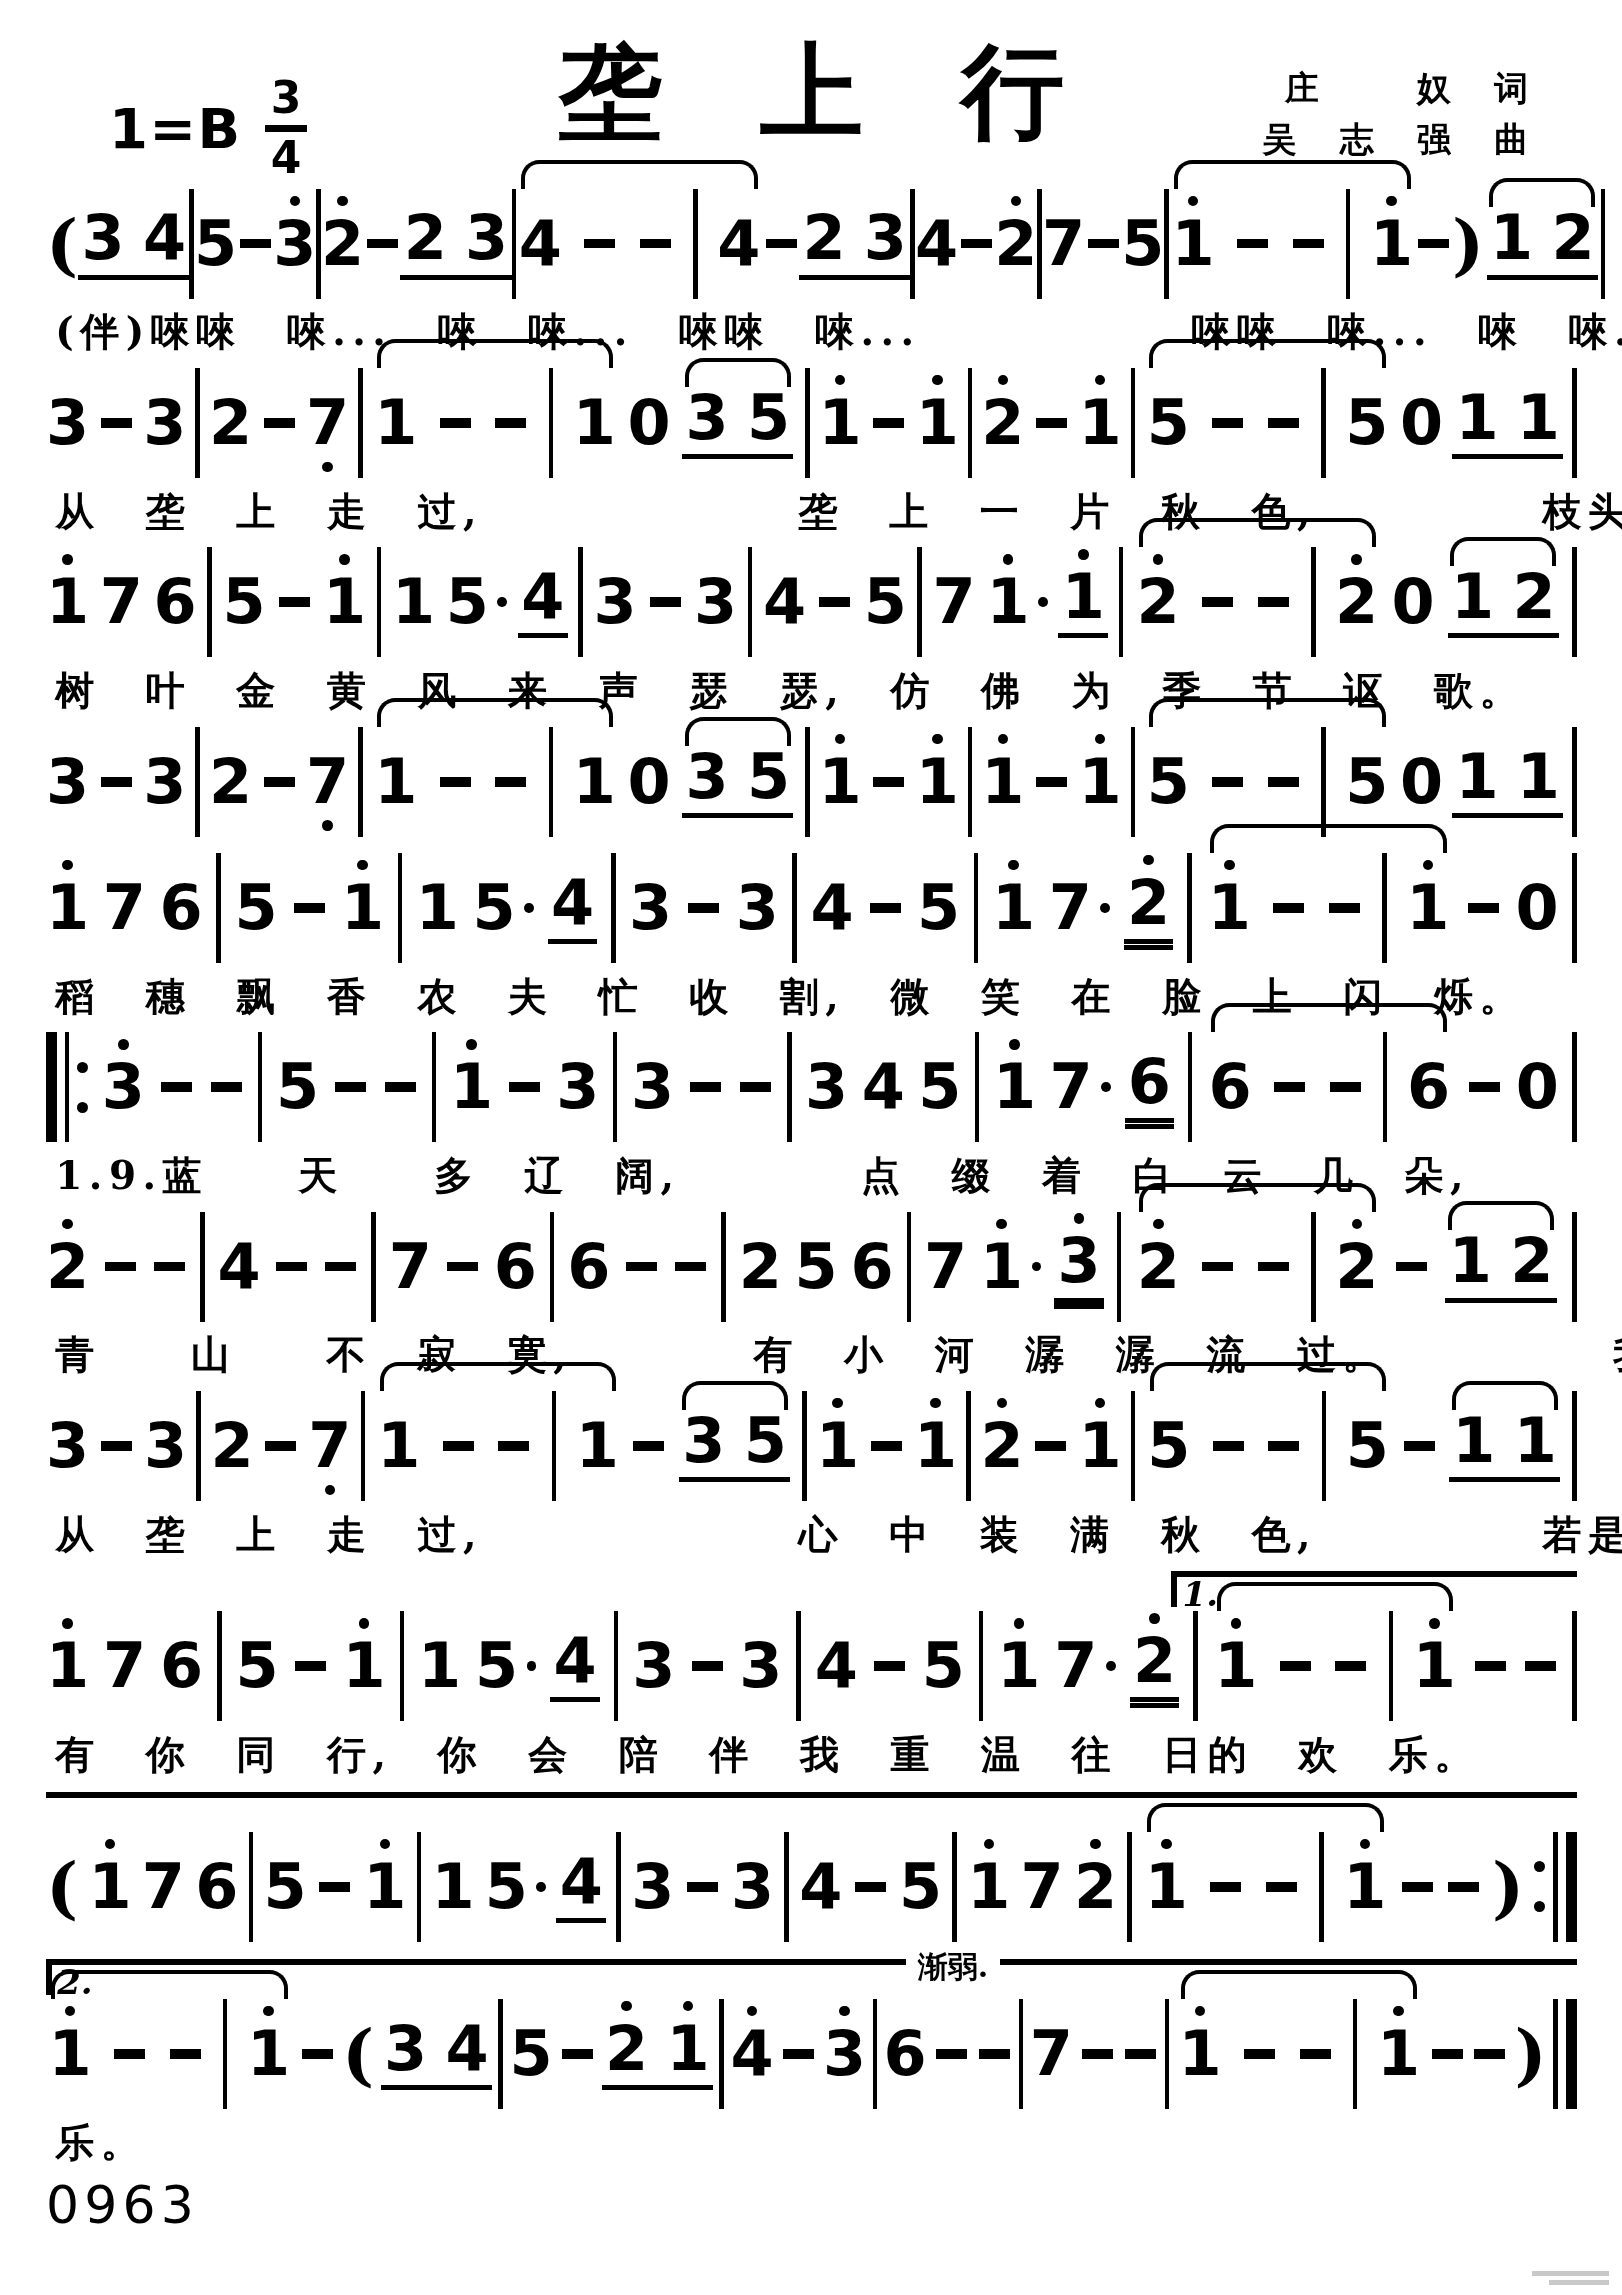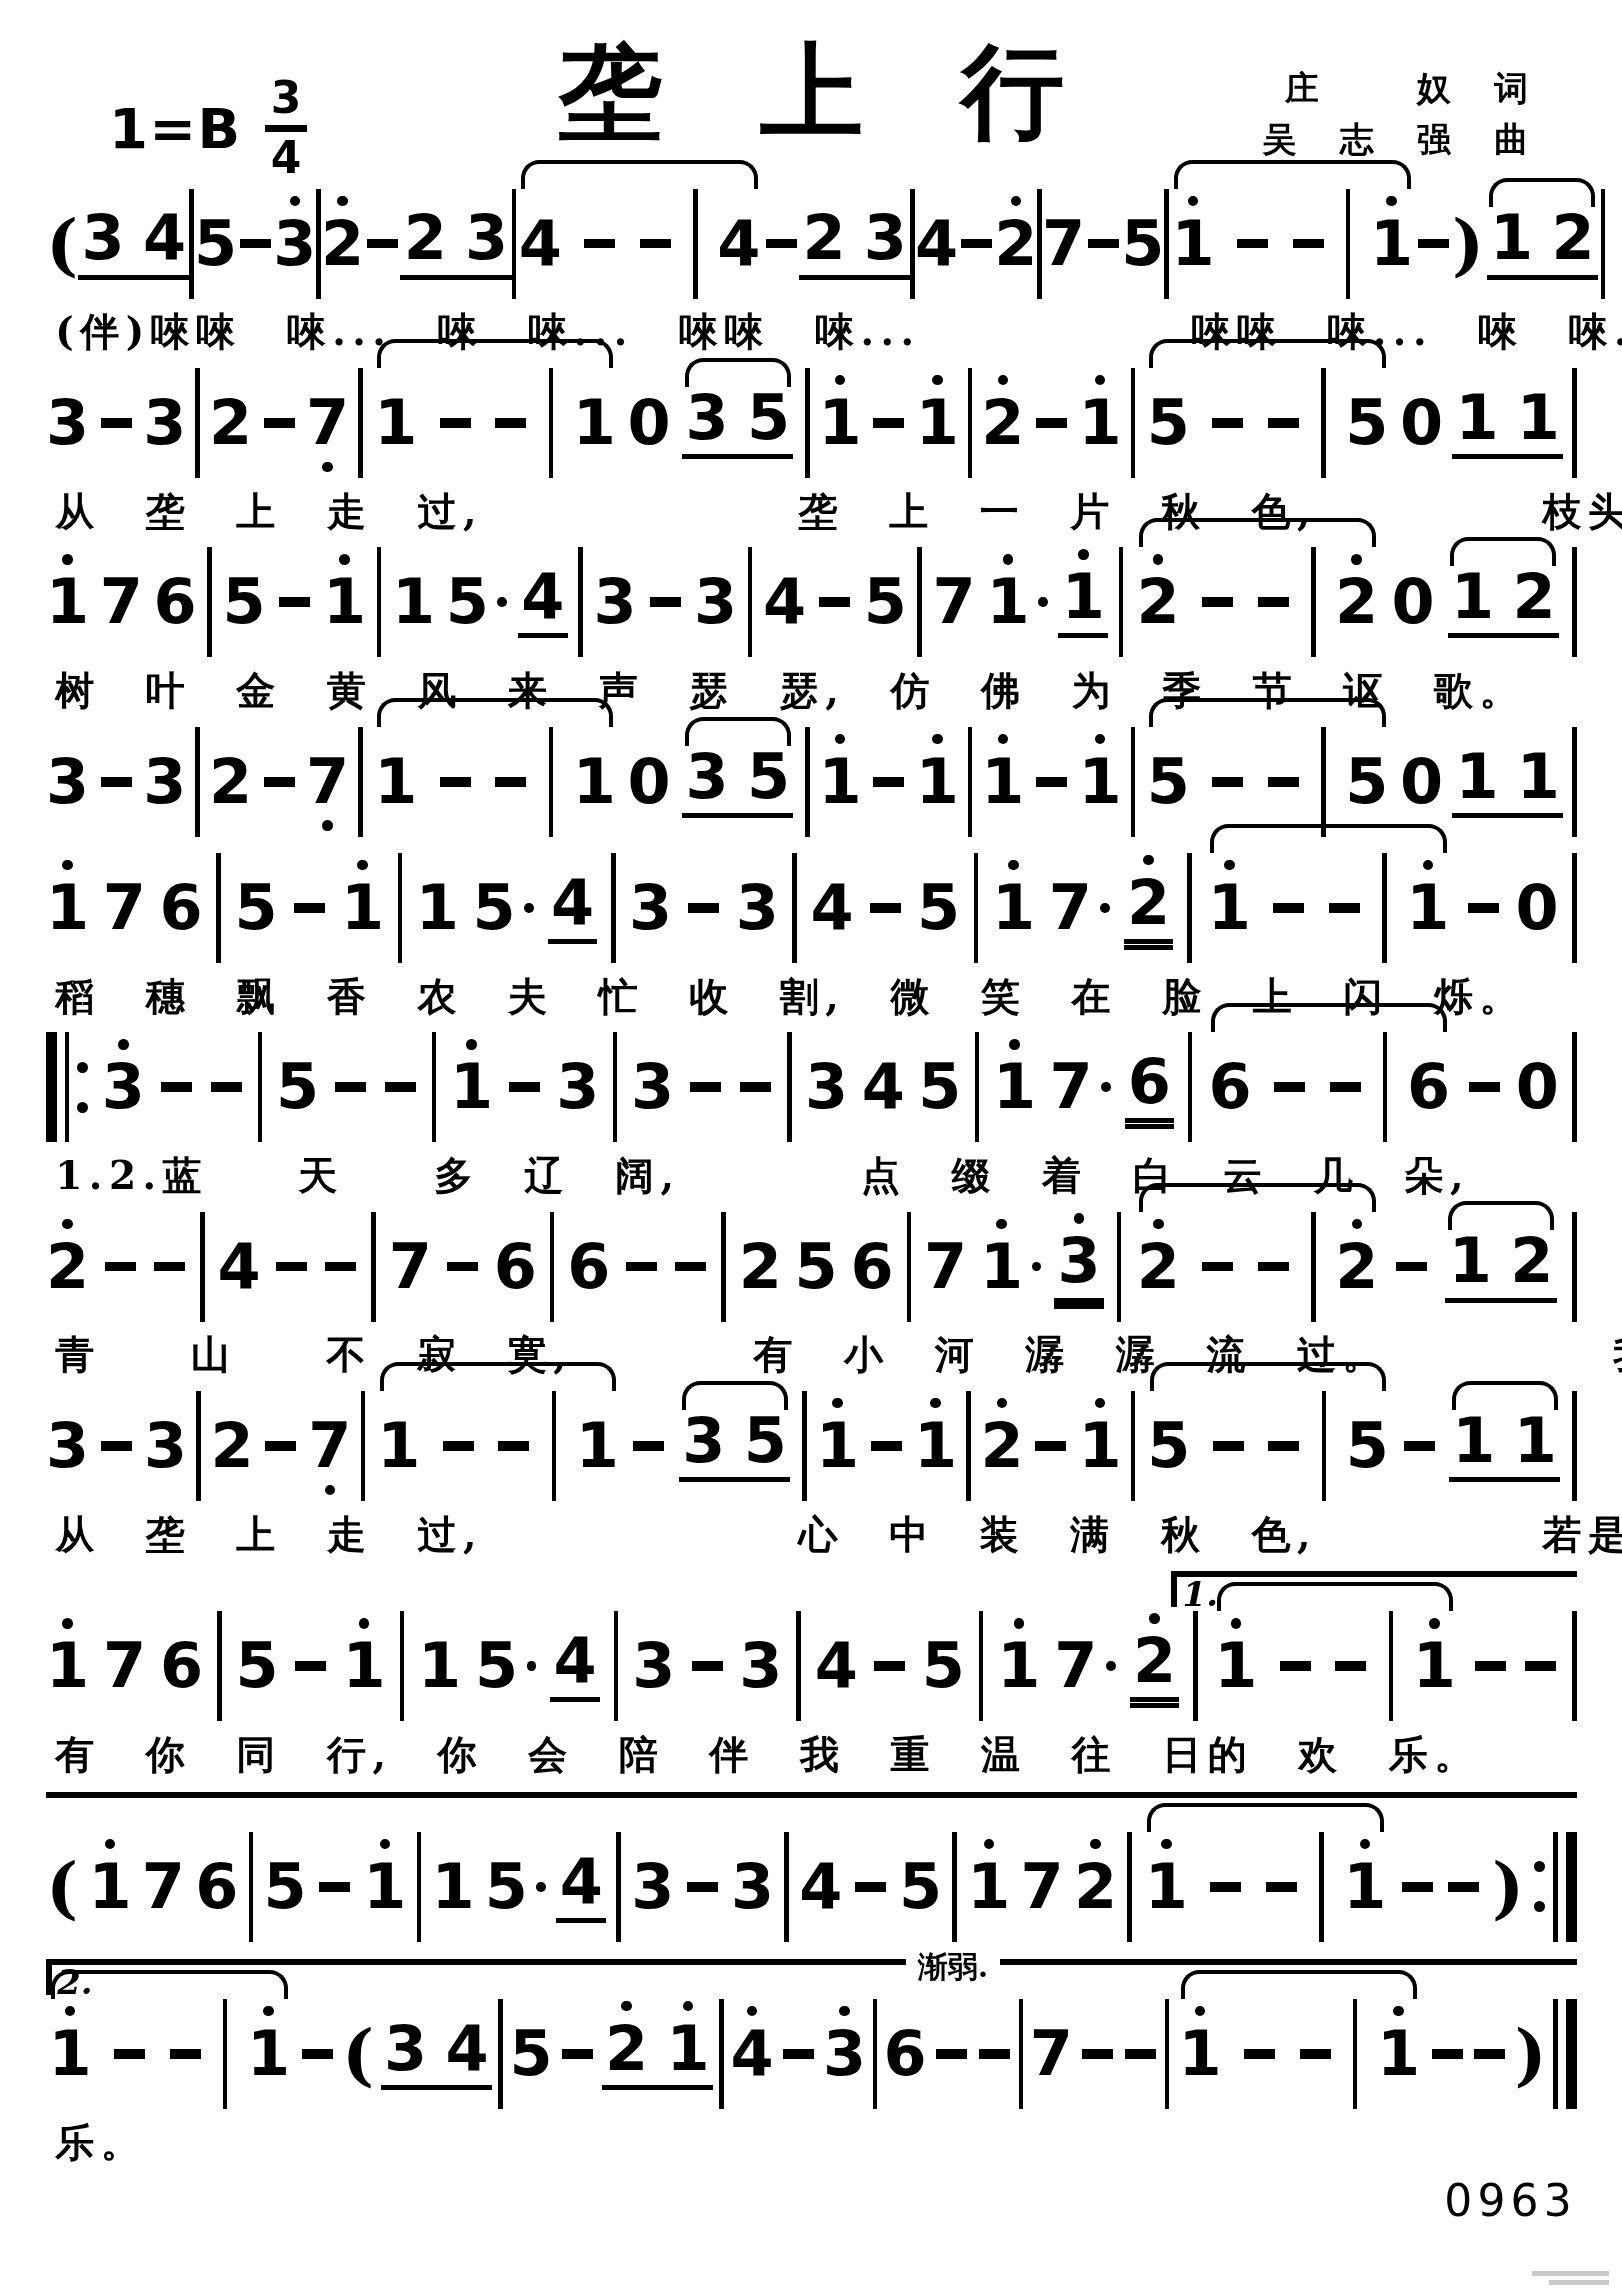--- a/index.html
+++ b/index.html
@@ -64,21 +64,21 @@
   .lyr:empty{min-height:0;padding:0;}
 
   
   .v1{position:absolute;top:6.5px;left:73.5%;right:0;height:30px;border-top:6.5px solid #000;border-left:6.5px solid #000;}
   .vcont{position:absolute;top:6.5px;left:0;right:0;height:0;border-top:6.5px solid #000;}
   .v2{position:absolute;top:6.5px;left:0;right:0;height:30px;border-top:6.5px solid #000;border-left:6.5px solid #000;}
   .vlabel{position:absolute;left:5.2px;top:0px;font-family:"DejaVu Serif",serif;font-style:italic;font-weight:bold;font-size:34px;line-height:1;}
   .dynlabel{position:absolute;left:56%;top:-18.3px;background:#fff;padding:0 11.8px;font-family:"DejaVu Serif",serif;font-weight:bold;font-size:30px;}
 
   
-  .pageno{text-align:right;font-size:44px;letter-spacing:5.2px;margin-top:7px;}
+  .pageno{text-align:left;font-size:52px;letter-spacing:5.2px;margin-top:7px;}
   .watermark{position:absolute;right:14.4px;bottom:10.5px;display:flex;flex-direction:column;gap:3.9px;align-items:flex-end;}
   .watermark i{display:block;height:4.6px;background:#c9c9c9;}
   .watermark i:nth-child(1){width:77px;}
   .watermark i:nth-child(2){width:60px;}
 </style>
 </head>
 <body>
 
 <div class="page">
 
@@ -603,21 +603,21 @@
             <span class="note">
               <span class="g">6</span>
             </span>
           </span>
           <span class="dash"></span>
           <span class="note">
             <span class="g">0</span>
           </span>
           <span class="vbar" style="width: 4.6px; height: 110px;"></span>
         </div>
-        <div class="lyr">1.2.蓝  天  多 辽 阔,    点 缀 着 白 云 几 朵,</div>
+        <div class="lyr">1.9.蓝  天  多 辽 阔,    点 缀 着 白 云 几 朵,</div>
       </div>
       <div class="sys">
         <div class="notes">
           <span class="note">
             <span class="g">2<span class="hidot"></span></span>
           </span>
           <span class="dash"></span>
           <span class="dash"></span>
           <span class="vbar" style="width: 4.6px; height: 110px;"></span>
           <span class="note">

